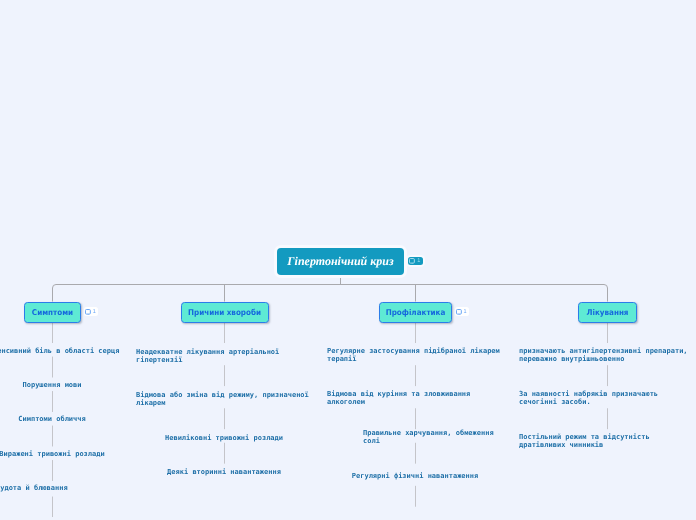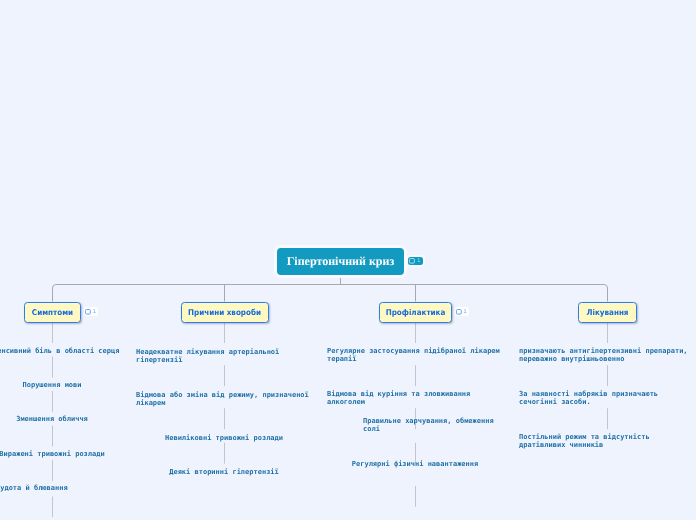--- a/index.html
+++ b/index.html
@@ -33,21 +33,21 @@
     display:flex;align-items:center;
     color:#a6dced;
     font-family:"Liberation Sans", sans-serif;
     font-size:5.5px;
     box-shadow:0 0 0 2px #f8faff;
   }
 
   .branch-node{
     position:absolute;
     box-sizing:border-box;
-    background:#fef9c3;
+    background:#5eead4;
     border:1.7px solid #2b7de9;
     border-radius:3.5px;
     color:#1668dd;
     font-family:"DejaVu Sans Condensed", "DejaVu Sans", sans-serif;
     font-weight:bold;
     font-size:8px;
     white-space:nowrap;
     display:flex;align-items:center;justify-content:center;
     box-shadow:1px 1px 2px rgba(60,70,90,0.35);
   }
@@ -98,21 +98,21 @@
       <line x1="224.5" y1="442.75" x2="224.5" y2="463.640625" stroke="#c4c4c9" stroke-width="1"></line>
       <line x1="415.5" y1="323" x2="415.5" y2="343" stroke="#c4c4c9" stroke-width="1"></line>
       <line x1="415.5" y1="365.1875" x2="415.5" y2="386.078125" stroke="#c4c4c9" stroke-width="1"></line>
       <line x1="415.5" y1="408.265625" x2="415.5" y2="429.15625" stroke="#c4c4c9" stroke-width="1"></line>
       <line x1="415.5" y1="442.75" x2="415.5" y2="463.640625" stroke="#c4c4c9" stroke-width="1"></line>
       <line x1="415.5" y1="485.828125" x2="415.5" y2="506.71875" stroke="#c4c4c9" stroke-width="1"></line>
       <line x1="607.5" y1="323" x2="607.5" y2="343" stroke="#c4c4c9" stroke-width="1"></line>
       <line x1="607.5" y1="365.1875" x2="607.5" y2="386.078125" stroke="#c4c4c9" stroke-width="1"></line>
       <line x1="607.5" y1="408.265625" x2="607.5" y2="429.15625" stroke="#c4c4c9" stroke-width="1"></line>
     </svg>
-<div class="root-node" style="left: 277px; top: 247.5px; width: 127px; height: 27px; padding-top: 1px; box-sizing: border-box;">
+<div class="root-node" style="left: 277px; top: 247.5px; width: 127px; height: 27px; padding-top: 1px; box-sizing: border-box; font-style: italic;">
       <span>Гіпертонічний криз</span>
     </div>
     <div class="root-badge" style="left: 408px; top: 256.5px; width: 15px; height: 8.5px; padding-left: 1.2px; box-sizing: border-box; justify-content: flex-start; gap: 2.2px;">
       <svg class="bubble" viewBox="0 0 14 14">
         <path d="M3.3 1.3 H10.7 A2.2 2.2 0 0 1 12.9 3.5 V10.1 A2.2 2.2 0 0 1 10.7 12.3 H3.3 A2.2 2.2 0 0 1 1.1 10.1 V3.5 A2.2 2.2 0 0 1 3.3 1.3 Z" fill="none" stroke="#a6dced" stroke-width="2.4"></path>
         <path d="M6.6 12.0 H9.0 L7.1 14.6 Z" fill="#a6dced"></path>
       </svg>
       <span class="badge-count">1</span>
     </div>
     <div class="branch-node" style="left: 23.9px; top: 301.5px; width: 57.2px; height: 21px;">
@@ -121,47 +121,47 @@
     <div class="branch-badge" style="left: 83.7px; top: 307px; width: 14.5px; height: 9px; padding-left: 1px; box-sizing: border-box; justify-content: flex-start; gap: 2.2px;">
       <svg class="bubble" viewBox="0 0 14 14">
         <path d="M3.3 1.3 H10.7 A2.2 2.2 0 0 1 12.9 3.5 V10.1 A2.2 2.2 0 0 1 10.7 12.3 H3.3 A2.2 2.2 0 0 1 1.1 10.1 V3.5 A2.2 2.2 0 0 1 3.3 1.3 Z" fill="none" stroke="#6aa6f5" stroke-width="2.4"></path>
         <path d="M6.6 12.0 H9.0 L7.1 14.6 Z" fill="#6aa6f5"></path>
       </svg>
       <span class="badge-count">1</span>
     </div>
     <div class="col" style="left: -36px;">
       <div class="leaf" style="margin-top: 0px;">Інтенсивний біль в області серця</div>
       <div class="leaf" style="margin-top: 25.9px;">Порушення мови</div>
-      <div class="leaf" style="margin-top: 25.9px;">Зменшення обличчя</div>
+      <div class="leaf" style="margin-top: 25.9px;">Симптоми обличчя</div>
       <div class="leaf" style="margin-top: 25.9px;">Виражені тривожні розлади</div>
       <div class="leaf" style="margin-top: 25.9px; margin-left: 32px;">Нудота й блювання</div>
     </div>
     <div class="branch-node" style="left: 180.5px; top: 302px; width: 88px; height: 21px;">
       <span>Причини хвороби</span>
     </div>
     <div class="col" style="left: 136px;">
       <div class="leaf" style="margin-top: 1px;">Неадекватне лікування артеріальної гіпертензії</div>
       <div class="leaf" style="margin-top: 25.9px;">Відмова або зміна від режиму, призначеної лікарем</div>
       <div class="leaf" style="margin-top: 25.9px;">Невиліковні тривожні розлади</div>
-      <div class="leaf" style="margin-top: 25.9px;">Деякі вторинні гіпертензії</div>
+      <div class="leaf" style="margin-top: 25.9px;">Деякі вторинні навантаження</div>
     </div>
     <div class="branch-node" style="left: 379px; top: 301.5px; width: 73px; height: 21px;">
       <span>Профілактика</span>
     </div>
     <div class="branch-badge" style="left: 454.6px; top: 307px; width: 14.5px; height: 9px; padding-left: 1px; box-sizing: border-box; justify-content: flex-start; gap: 2.2px;">
       <svg class="bubble" viewBox="0 0 14 14">
         <path d="M3.3 1.3 H10.7 A2.2 2.2 0 0 1 12.9 3.5 V10.1 A2.2 2.2 0 0 1 10.7 12.3 H3.3 A2.2 2.2 0 0 1 1.1 10.1 V3.5 A2.2 2.2 0 0 1 3.3 1.3 Z" fill="none" stroke="#6aa6f5" stroke-width="2.4"></path>
         <path d="M6.6 12.0 H9.0 L7.1 14.6 Z" fill="#6aa6f5"></path>
       </svg>
       <span class="badge-count">1</span>
     </div>
     <div class="col" style="left: 327px;">
       <div class="leaf" style="margin-top: 0px;">Регулярне застосування підібраної лікарем терапії</div>
       <div class="leaf" style="margin-top: 25.9px;">Відмова від куріння та зловживання алкоголем</div>
-      <div class="leaf" style="margin-top: 10px; padding-left: 36px;">Правильне харчування, обмеження солі</div>
+      <div class="leaf" style="margin-top: 22px; padding-left: 36px;">Правильне харчування, обмеження солі</div>
       <div class="leaf" style="margin-top: 25.9px;">Регулярні фізичні навантаження</div>
     </div>
     <div class="branch-node" style="left: 578.2px; top: 301.5px; width: 58.6px; height: 21px;">
       <span>Лікування</span>
     </div>
     <div class="col" style="left: 519px;">
       <div class="leaf" style="margin-top: 0px;">призначають антигіпертензивні препарати, переважно внутрішньовенно</div>
       <div class="leaf" style="margin-top: 25.9px;">За наявності набряків призначають сечогінні засоби.</div>
       <div class="leaf" style="margin-top: 25.9px;">Постільний режим та відсутність дратівливих чинників</div>
     </div>

